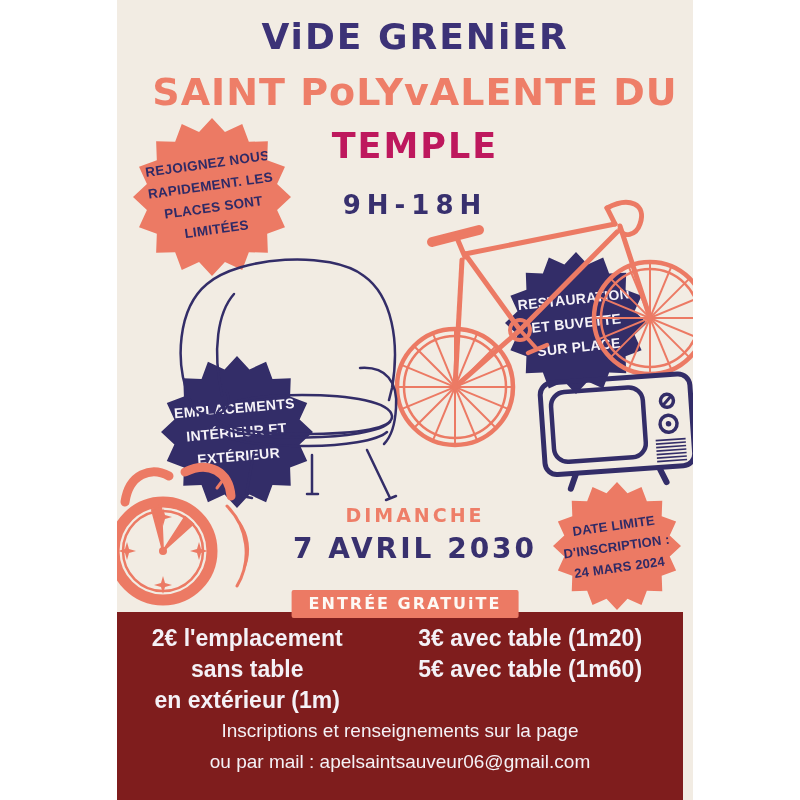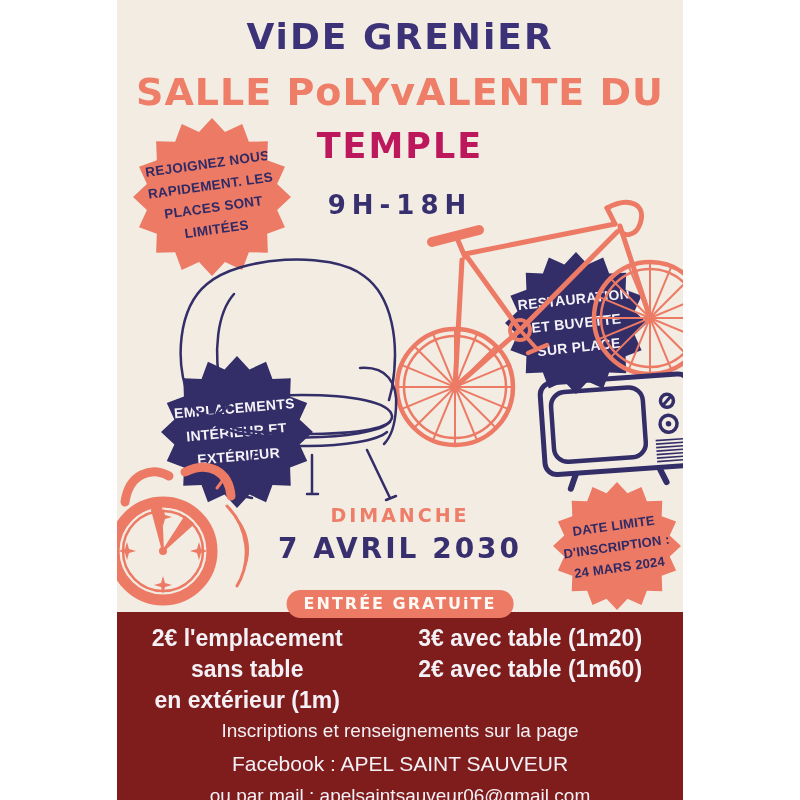--- a/index.html
+++ b/index.html
@@ -1,17 +1,17 @@
 <!DOCTYPE html>
 <html><head>
 <meta charset="utf-8">
 <style>
   html,body{margin:0;padding:0;background:#ffffff;}
   body{width:800px;height:800px;position:relative;font-family:"Liberation Sans",sans-serif;overflow:hidden;}
-  .poster{position:absolute;left:117px;top:0;width:566px;height:800px;background:#f2ece3;overflow:hidden;}
+  .poster{position:absolute;left:117px;top:0;width:566px;height:800px;background:#f2ece3;overflow:hidden;padding-left:10px;}
   .abs{position:absolute;}
   .ctr{width:100%;text-align:center;}
   
   .title{top:16px;font-family:"DejaVu Sans",sans-serif;font-weight:800;font-size:36px;letter-spacing:2px;color:#3c3277;}
   .subtitle1{top:70px;font-family:"DejaVu Sans",sans-serif;font-weight:800;font-size:38px;letter-spacing:1px;color:#ee7e68;}
   .subtitle2{top:126px;font-family:"DejaVu Sans",sans-serif;font-weight:700;font-size:35px;letter-spacing:2px;color:#be185d;}
   .hours{top:190px;font-family:"DejaVu Sans",sans-serif;font-weight:800;font-size:26px;letter-spacing:6px;color:#38306e;}
   .day{top:504px;font-family:"DejaVu Sans",sans-serif;font-weight:800;font-size:19px;letter-spacing:3px;color:#ee7e68;}
   .date{top:532px;font-family:"DejaVu Sans",sans-serif;font-weight:800;font-size:28px;letter-spacing:3px;color:#38306e;}
   
@@ -22,21 +22,21 @@
   .badge.navy{background:#332d68;color:#f6f3f8;}
   .b-join{left:16px;top:118px;width:158px;height:158px;font-size:13.5px;line-height:22px;letter-spacing:.3px;}
   .b-food{left:388px;top:252px;width:142px;height:142px;font-size:14px;line-height:24px;letter-spacing:.3px;}
   .b-food .badge-inner{transform:rotate(-6deg);}
   .b-spots{left:44px;top:356px;width:152px;height:152px;font-size:14px;line-height:24px;letter-spacing:.3px;}
   .b-spots .badge-inner{transform:rotate(-5deg);}
   .b-deadline{left:436px;top:482px;width:128px;height:128px;font-size:13px;line-height:21px;letter-spacing:.2px;}
   
   .pill{left:50%;top:590px;transform:translateX(-50%);background:#ec7a64;color:#fdf9f4;
     font-family:"DejaVu Sans",sans-serif;font-weight:800;font-size:16px;letter-spacing:2px;
-    padding:4px 17px 5px;border-radius:14px;white-space:nowrap;z-index:6;}
+    padding:4px 17px 5px;border-radius:2px;white-space:nowrap;z-index:6;}
   
   .band{left:0;top:612px;width:566px;height:188px;background:#7f1d1d;color:#f4f1f6;z-index:5;}
   .price-row{display:flex;padding-top:11px;}
   .price-col{font-family:"Liberation Sans",sans-serif;font-weight:bold;font-size:23px;line-height:31px;text-align:center;}
   .price-col.left{width:46%;}
   .price-col.right{width:54%;}
   .foot1{margin-top:4px;text-align:center;font-size:19px;line-height:22px;font-weight:400;}
   .foot2{margin-top:10px;text-align:center;font-size:21px;line-height:24px;font-weight:400;}
   .foot3{margin-top:9px;text-align:center;font-size:19px;line-height:22px;font-weight:400;}
   svg{display:block;}
@@ -142,21 +142,21 @@
         <path d="M74,132 L76,139 L83,141 L76,143 L74,150 L72,143 L65,141 L72,139 Z"></path>
         <path d="M38,98 L40,105 L47,107 L40,109 L38,116 L36,109 L29,107 L36,105 Z"></path>
       </g>
       <path d="M138,62 A66,66 0 0 1 148,142" stroke-width="3"></path>
       <path d="M150,78 A48,48 0 0 1 156,122" stroke-width="2.5"></path>
       <path d="M128,44 l6,-8" stroke-width="3"></path>
     </svg>
   </div>
 
   <div class="abs ctr title">ViDE GRENiER</div>
-  <div class="abs ctr subtitle1">SALLE PoLYvALENTE DU</div>
+  <div class="abs ctr subtitle1">SAINT PoLYvALENTE DU</div>
   <div class="abs ctr subtitle2">TEMPLE</div>
   <div class="abs ctr hours">9H-18H</div>
 
   <div class="badge coral b-join">
     <div class="badge-inner">
       <div>REJOIGNEZ NOUS</div>
       <div>RAPIDEMENT. LES</div>
       <div>PLACES SONT</div>
       <div>LIMITÉES</div>
     </div>
@@ -193,21 +193,20 @@
 
   <div class="abs band">
     <div class="price-row">
       <div class="price-col left">
         <div>2€ l'emplacement</div>
         <div>sans table</div>
         <div>en extérieur (1m)</div>
       </div>
       <div class="price-col right">
         <div>3€ avec table (1m20)</div>
-        <div>2€ avec table (1m60)</div>
+        <div>5€ avec table (1m60)</div>
       </div>
     </div>
     <div class="foot1">Inscriptions et renseignements sur la page</div>
-    <div class="foot2">Facebook : APEL SAINT SAUVEUR</div>
     <div class="foot3">ou par mail : apelsaintsauveur06@gmail.com</div>
   </div>
 
 </div>
 
 </body></html>

